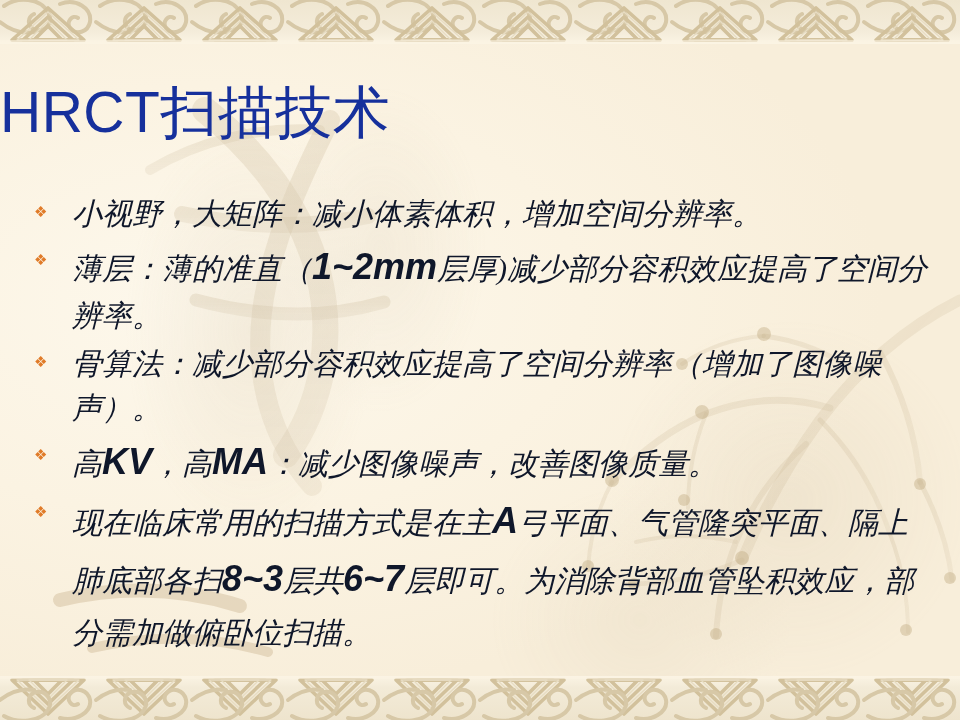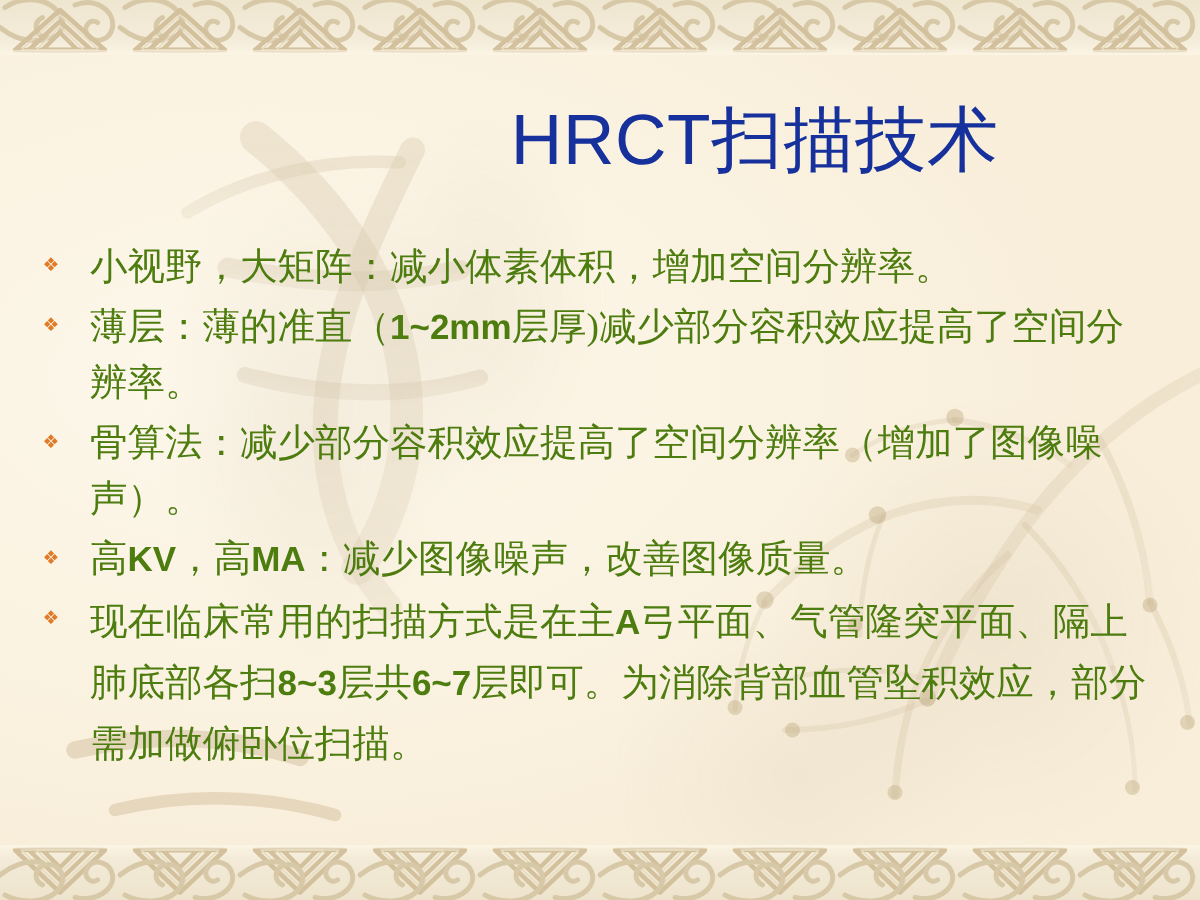--- a/index.html
+++ b/index.html
@@ -55,21 +55,21 @@
   .border-strip.top { top: 0; }
   .border-strip.bottom { bottom: 0; }
   .border-strip svg { display: block; }
 
   
   .title {
     position: absolute;
     left: 0;
     top: 82px;
     width: 799px;
-    text-align: right;
+    text-align: left;
     font-size: 57px;
     line-height: 1.08;
     color: #16309c;
     font-family: "Liberation Sans", "DejaVu Sans", sans-serif;
     letter-spacing: .5px;
     white-space: nowrap;
   }
 
   
   .body {
@@ -90,30 +90,31 @@
     padding-top: 13px;
     text-align: left;
     color: #e07b28;
     font-size: 15px;
     line-height: 1;
     font-family: "DejaVu Sans", sans-serif;
     user-select: none;
   }
   .bullet-text {
     flex: 1 1 auto;
-    color: #4d7c0f;
+    color: #0f172a;
     font-size: 30px;
     line-height: 1.48;
     font-family: "Liberation Serif", "DejaVu Serif", serif;
     text-indent: 0;
+    font-style: italic;
   }
   .bullet-text .lat {
     font-family: "Liberation Sans", "DejaVu Sans", sans-serif;
     font-weight: bold;
-    font-size: 28px;
+    font-size: 36px;
   }
   .bullet-row.last .bullet-text { line-height: 1.62; }
 </style>
 </head>
 <body>
 
 <div id="slide">
 
   <div class="bg-base"></div>
   <div class="bg-wash"></div>

